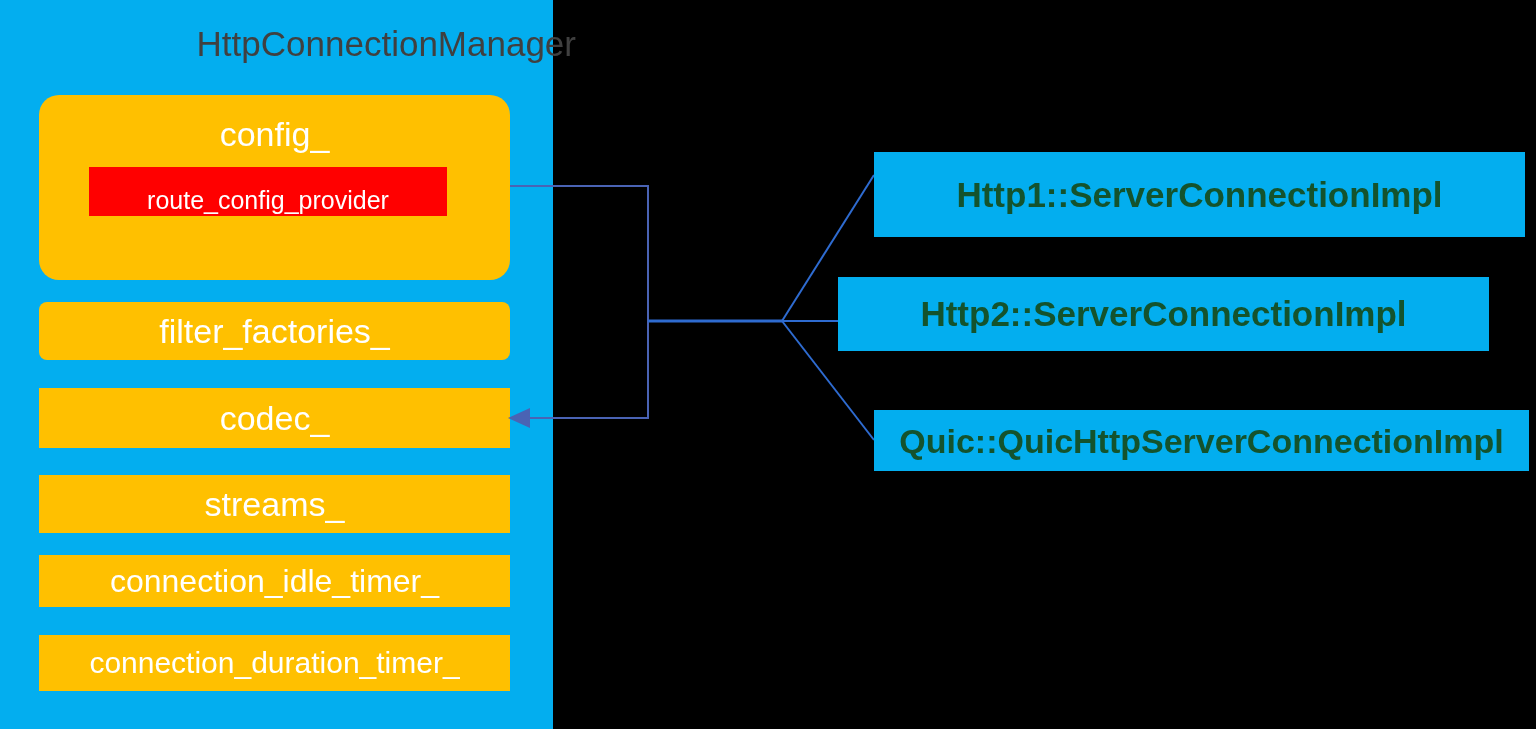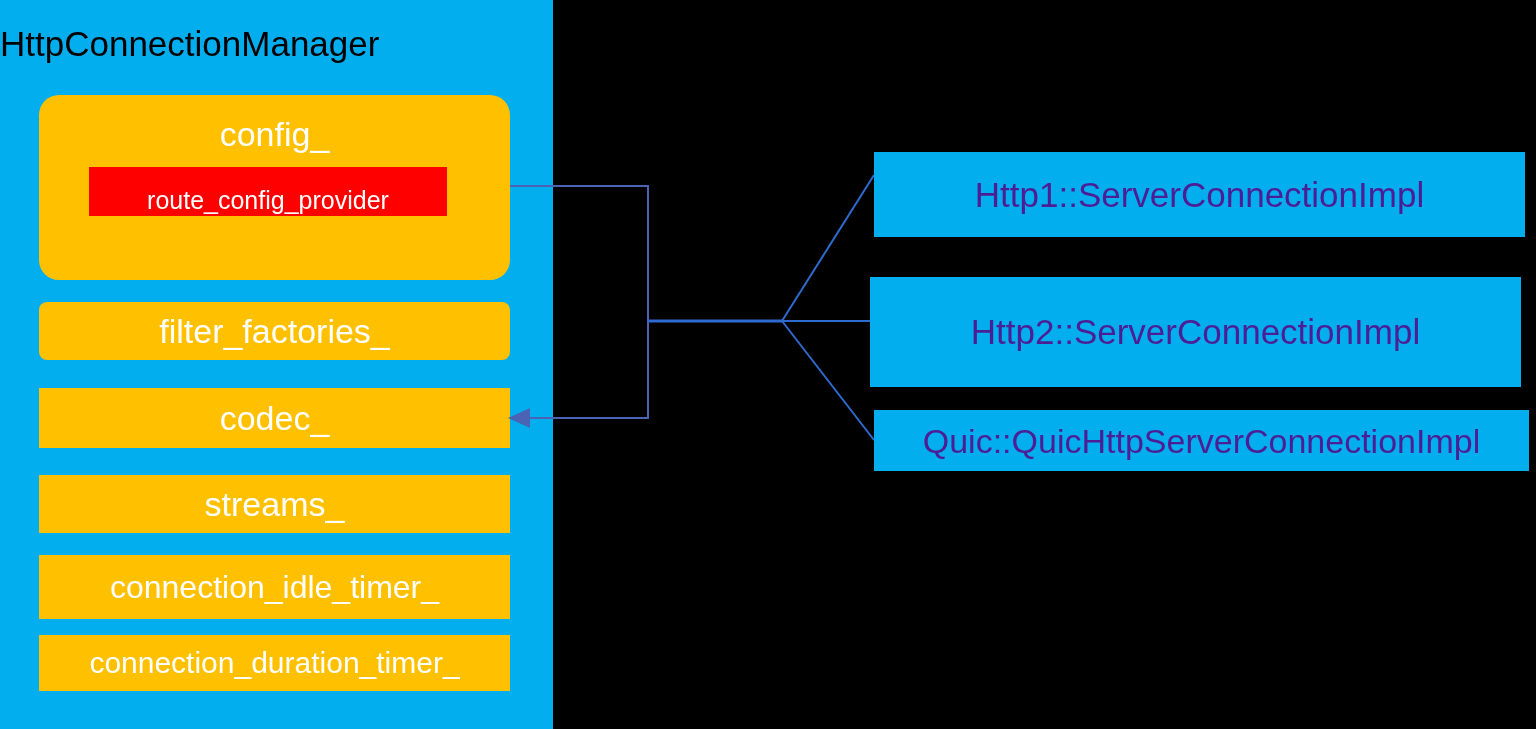--- a/index.html
+++ b/index.html
@@ -24,22 +24,22 @@
     top: 0px;
     width: 553px;
     height: 729px;
     background: #03AEEF;
   }
   .panel-title {
     position: absolute;
     left: 0px;
     top: 22px;
     width: 576px;
-    text-align: left;
-    color: #000000;
+    text-align: right;
+    color: #404040;
     font-size: 35px;
     font-weight: 400;
     letter-spacing: 0px;
     line-height: 44px;
     white-space: nowrap;
   }
 
   
   .member-box {
     position: absolute;
@@ -91,21 +91,21 @@
   }
   .red-box .member-label {
     font-size: 25px;
     line-height: 30px;
     color: #ffffff;
   }
 
   .box-filter    { left: 39px; top: 302px; width: 471px; height: 58px; border-radius: 8px; }
   .box-codec     { left: 39px; top: 388px; width: 471px; height: 60px; }
   .box-streams   { left: 39px; top: 475px; width: 471px; height: 58px; }
-  .box-idle      { left: 39px; top: 555px; width: 471px; height: 64px; }
+  .box-idle      { left: 39px; top: 555px; width: 471px; height: 52px; }
   .box-duration  { left: 39px; top: 635px; width: 471px; height: 56px; }
 
   .box-filter .member-label,
   .box-codec .member-label,
   .box-streams .member-label   { font-size: 34px; line-height: 40px; }
   .box-idle .member-label      { font-size: 32px; line-height: 38px; }
   .box-duration .member-label  { font-size: 30px; line-height: 36px; }
 
   
   .impl-box {
@@ -113,28 +113,28 @@
     background: #03AEEF;
     color: #ffffff;
     display: flex;
     align-items: center;
     justify-content: center;
     text-align: center;
     white-space: nowrap;
     overflow: hidden;
   }
   .impl-box .impl-label {
-    color: #4c1d95;
+    color: #14532d;
     font-size: 35px;
     line-height: 42px;
-    font-weight: 400;
+    font-weight: 700;
     text-align: center;
   }
   .impl-1 { left: 874px; top: 152px; width: 651px; height: 85px; }
-  .impl-2 { left: 870px; top: 277px; width: 651px; height: 110px; }
+  .impl-2 { left: 838px; top: 277px; width: 651px; height: 74px; }
   .impl-3 { left: 874px; top: 410px; width: 655px; height: 61px; }
   .impl-3 .impl-label { font-size: 34px; }
 
   
   #connectors {
     position: absolute;
     left: 0;
     top: 0;
     width: 1536px;
     height: 729px;

